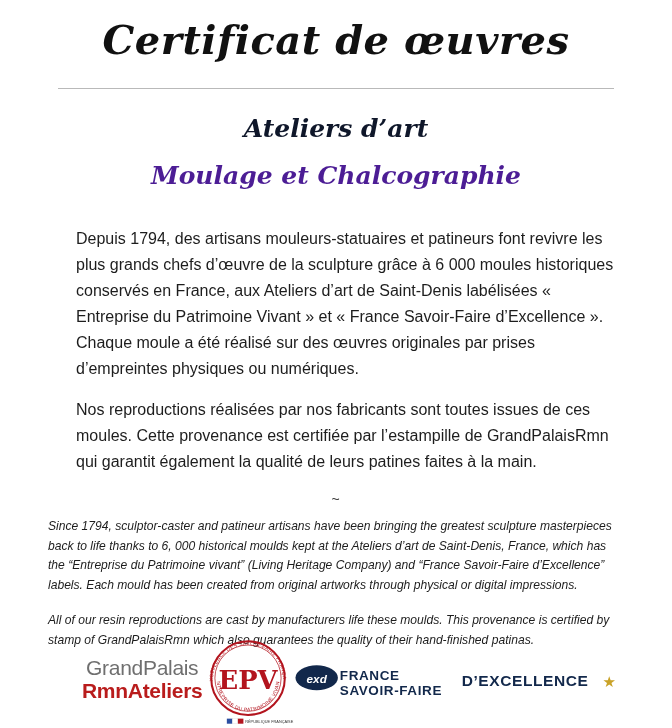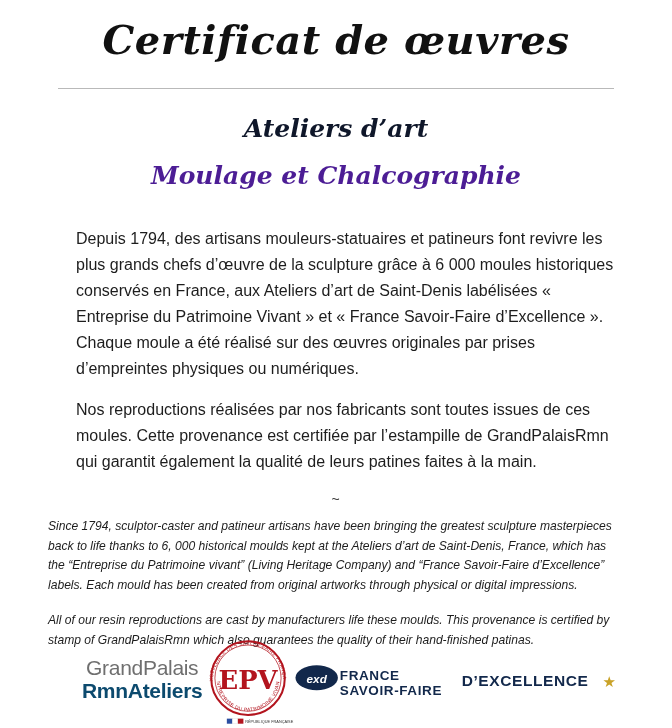--- a/index.html
+++ b/index.html
@@ -112,21 +112,21 @@
     display: flex;
     flex-direction: column;
     align-items: center;
     line-height: 1.08;
     color: #6f6f6f;
     font-size: 21px;
     letter-spacing: -0.3px;
     padding-left: 34px;
   }
   .logo-gp .gp-line2 {
-    color: #0c4a6e;
+    color: #b91c1c;
     font-weight: 700;
   }
 
   
   .logo-epv {
     position: relative;
     width: 92px;
     height: 92px;
   }
   .logo-epv svg { display: block; }

